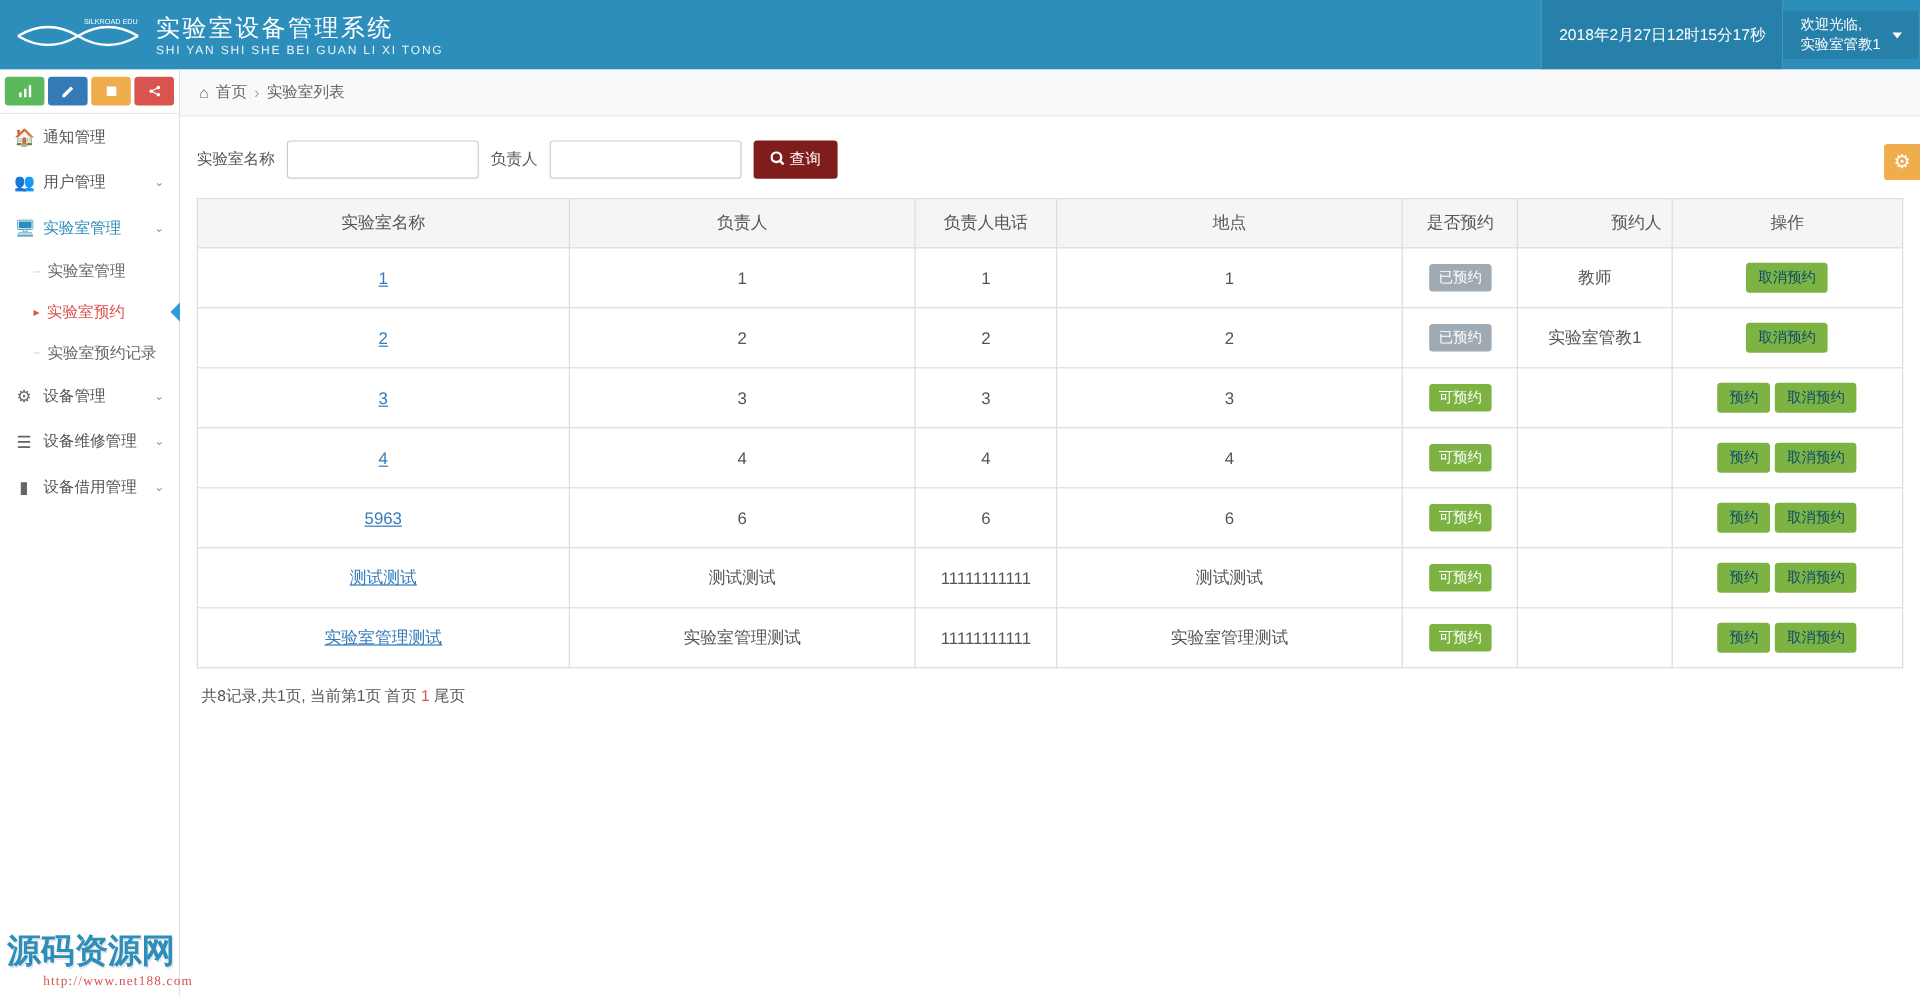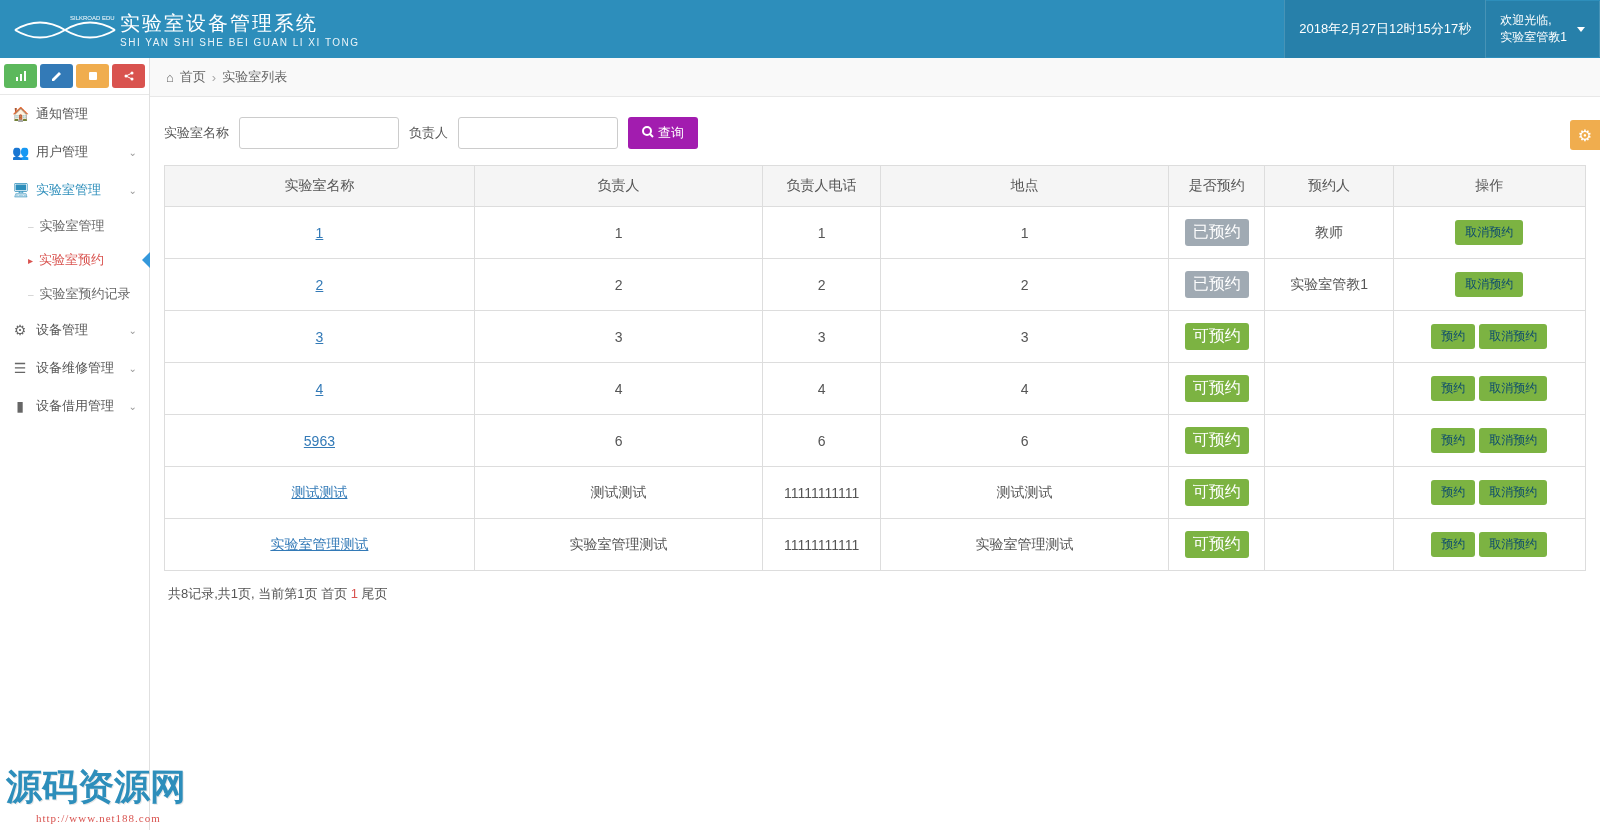--- a/index.html
+++ b/index.html
@@ -1,27 +1,27 @@
 <!DOCTYPE html>
 <html><head>
   <meta charset="utf-8">
   <style>
     * { box-sizing: border-box; margin: 0; padding: 0; }
     body { font-family: "Microsoft YaHei", Arial, sans-serif; font-size: 13px; color: #555; background: #fff; }
     
     .top-bar { background: #2d8ebb; height: 58px; display: flex; align-items: center; padding: 0 0 0 10px; color: #fff; }
-    .logo-area { display: flex; }
+    .logo-area { display: flex; gap: 10px; }
     .logo-icon { width: 110px; height: 38px; position: relative; }
     .logo-icon svg { width: 100%; height: 100%; }
     .logo-text { display: flex; flex-direction: column; }
     .logo-title { font-size: 20px; letter-spacing: 2px; font-weight: 300; }
     .logo-sub { font-size: 10px; letter-spacing: 1.5px; opacity: 0.9; }
     .top-spacer { flex: 1; }
     .top-time { background: #2780aa; padding: 10px 14px; font-size: 13px; border-left: 1px solid rgba(255,255,255,0.15); border-right: 1px solid rgba(255,255,255,0.15); height: 58px; display: flex; align-items: center; }
-    .top-user { background: #2780aa; padding: 8px 14px; font-size: 12px; height: 56px; display: flex; align-items: center; gap: 10px; border-right: 1px solid rgba(255,255,255,0.15); }
+    .top-user { background: #2780aa; padding: 8px 14px; font-size: 12px; height: 40px; display: flex; align-items: center; gap: 10px; border-right: 1px solid rgba(255,255,255,0.15); }
     .top-user-text { display: flex; flex-direction: column; line-height: 1.4; }
     .caret-down { width: 0; height: 0; border-left: 4px solid transparent; border-right: 4px solid transparent; border-top: 5px solid #fff; }
     
     .layout { display: flex; height: calc(830px - 58px); }
     
     .sidebar { width: 150px; border-right: 1px solid #e0e0e0; background: #fff; flex-shrink: 0; }
     .quick-buttons { display: flex; padding: 6px 4px; gap: 3px; border-bottom: 1px solid #e8e8e8; }
     .qb { flex: 1; height: 24px; border-radius: 3px; display: flex; align-items: center; justify-content: center; color: #fff; font-size: 11px; cursor: pointer; }
     .qb-green { background: #5cb85c; }
     .qb-blue { background: #337ab7; }
@@ -42,39 +42,39 @@
     
     .main { flex: 1; background: #fff; overflow: auto; position: relative; }
     .breadcrumb { padding: 10px 16px; border-bottom: 1px solid #e8e8e8; background: #f9f9f9; color: #666; font-size: 13px; display: flex; align-items: center; gap: 6px; }
     .breadcrumb a { color: #666; text-decoration: none; }
     .bc-sep { color: #aaa; }
     
     .content { padding: 20px 14px 10px; }
     .filter-row { display: flex; align-items: center; gap: 10px; margin-bottom: 16px; }
     .filter-label { font-size: 13px; color: #555; }
     .filter-input { height: 32px; border: 1px solid #ccc; border-radius: 3px; padding: 0 8px; width: 160px; font-size: 13px; }
-    .btn-query { background: #a21caf; color: #fff; border: none; border-radius: 3px; padding: 7px 14px; font-size: 13px; cursor: pointer; display: flex; align-items: center; gap: 4px; }
+    .btn-query { background: #7f1d1d; color: #fff; border: none; border-radius: 3px; padding: 7px 14px; font-size: 13px; cursor: pointer; display: flex; align-items: center; gap: 4px; }
     
     table { width: 100%; border-collapse: collapse; border: 1px solid #ddd; }
     th { background: #f5f5f5; padding: 11px 8px; font-weight: normal; color: #555; font-size: 14px; border: 1px solid #ddd; text-align: center; }
     td { padding: 12px 8px; border: 1px solid #ddd; text-align: center; color: #555; font-size: 14px; }
     td a { color: #337ab7; text-decoration: underline; }
     
-    .badge { display: inline-block; padding: 3px 8px; border-radius: 3px; color: #fff; font-size: 16px; }
+    .badge { display: inline-block; padding: 3px 8px; border-radius: 3px; color: #fff; font-size: 12px; }
     .badge-gray { background: #a0aab3; }
     .badge-green { background: #7cb342; }
     .btn-sm { display: inline-block; padding: 4px 10px; border-radius: 3px; color: #0c4a6e; font-size: 12px; cursor: pointer; border: none; margin: 0 2px; background: #7cb342; }
     
     .pagination { padding: 14px 4px; color: #555; font-size: 13px; }
     .pagination .red { color: #d9534f; }
     
     .gear-float { position: absolute; right: 0; top: 62px; background: #f0ad4e; color: #fff; width: 30px; height: 30px; display: flex; align-items: center; justify-content: center; border-radius: 3px 0 0 3px; cursor: pointer; font-size: 16px; }
     
     .watermark { position: fixed; left: 6px; bottom: 6px; font-family: "SimSun", serif; pointer-events: none; }
-    .wm-title { font-size: 36px; font-weight: bold; color: #2d8ebb; text-shadow: 1px 1px 0 rgba(0,0,0,0.1); }
+    .wm-title { font-size: 28px; font-weight: bold; color: #2d8ebb; text-shadow: 1px 1px 0 rgba(0,0,0,0.1); }
     .wm-url { font-size: 11px; color: #d9534f; letter-spacing: 1px; margin-left: 30px; }
   </style>
 </head>
 <body>
 
 <div class="top-bar">
   <div class="logo-area">
     <div class="logo-icon">
       <svg viewBox="0 0 110 38">
         <path d="M 5 20 Q 30 5 55 20 Q 80 35 105 20" stroke="#fff" stroke-width="2" fill="none"></path>
@@ -203,21 +203,21 @@
       </div>
 
       <table>
         <thead>
             <tr id="thead-row">
               <th style="width: 290px;">实验室名称</th>
               <th style="width: 270px;">负责人</th>
               <th style="width: 110px;">负责人电话</th>
               <th style="width: 270px;">地点</th>
               <th style="width: 90px;">是否预约</th>
-              <th style="width: 120px;">预约人</th>
+              <th style="width: 120px; text-align: right;">预约人</th>
               <th style="width: 180px;">操作</th>
             </tr>
           </thead>
         <tbody id="tbody">
             <tr>
     <td><a href="#">1</a></td>
     <td>1</td>
     <td>1</td>
     <td>1</td>
     <td><span class="badge badge-gray">已预约</span></td>

